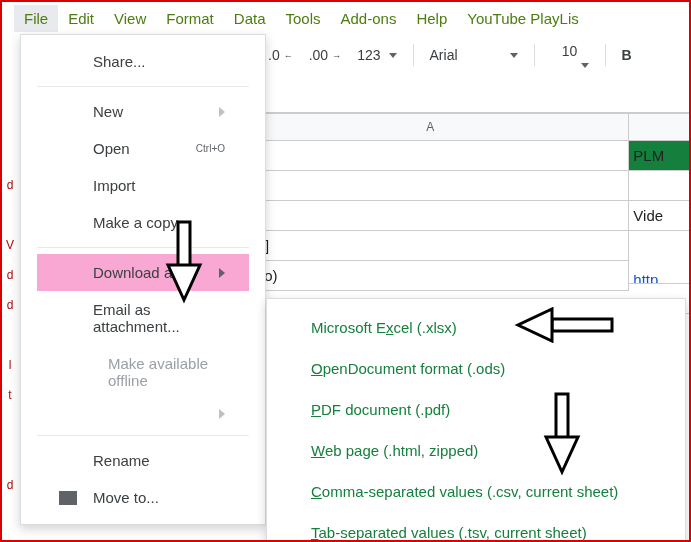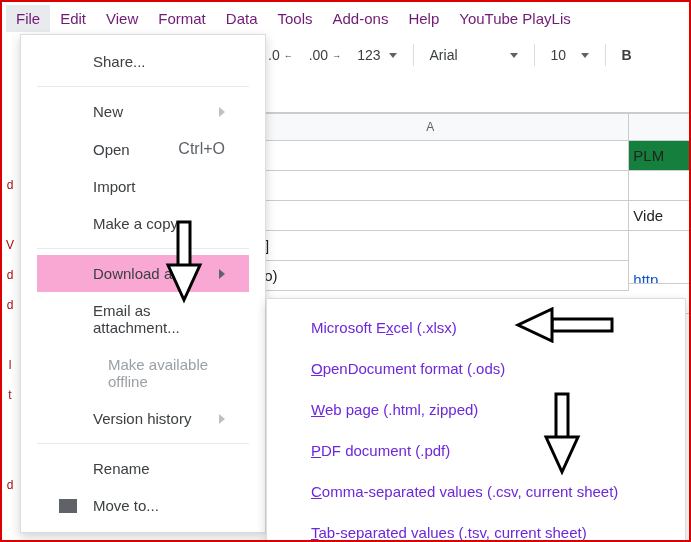--- a/index.html
+++ b/index.html
@@ -11,23 +11,23 @@
     height: 542px;
     border: 2px solid #d00;
     position: relative;
     overflow: hidden;
     background: #fff;
   }
   .menubar {
     display: flex;
     align-items: center;
     height: 32px;
-    padding: 0 4px;
+    padding: 0 12px;
     font-size: 15px;
-    color: #701a75;
+    color: #4d7c0f;
   }
   .menubar-item {
     padding: 5px 10px;
     cursor: pointer;
   }
   .menubar-item.active { background: #e8eaed; }
   .toolbar {
     display: flex;
     align-items: center;
     height: 42px;
@@ -54,21 +54,21 @@
     z-index: 50;
   }
   .dd-item {
     display:flex; align-items:center;
     padding: 10px 24px 10px 56px;
     font-size:15px; color:#3c4043; position:relative;
   }
   .dd-item.hovered { background:#f9a8d4; }
   .dd-item.disabled { color:#9aa0a6;margin-left:15px; }
   .dd-sep { height:1px; background:#e8eaed; margin:6px 0; }
-  .dd-shortcut { margin-left:auto; color:#5f6368; font-size:16px; }
+  .dd-shortcut { margin-left:auto; color:#5f6368; font-size:10px; }
   .dd-sub-arrow {
     margin-left:auto;
     width:0; height:0;
     border-top:5px solid transparent;
     border-bottom:5px solid transparent;
     border-left:6px solid #5f6368;
   }
   .dd-sub-arrow.dim { border-left-color:#bdc1c6; }
   .dd-icon {
     position:absolute; left:22px; width:18px; height:14px;
@@ -80,21 +80,21 @@
     width: 420px;
     background: #fff;
     border: 1px solid #dadce0;
     box-shadow: 0 4px 10px rgba(0,0,0,.18);
     padding: 8px 0;
     z-index: 60;
   }
   .sub-item {
     padding: 12px 24px 12px 44px;
     font-size: 15px;
-    color:#6d28d9;
+    color:#15803d;
   }
   .u { text-decoration: underline; }
   .sheet {
     position:absolute;
     left: 230px; top: 110px; right:0;
     z-index: 5;
     border-top:1px solid #ccc;
   }
   .col-headers { display:flex; height:28px; }
   .col-headers div {
@@ -159,21 +159,21 @@
   <div class="tb-btn">
       <span>123</span>
       <span class="caret-down"></span>
     </div>
   <div class="tb-sep"></div>
   <div class="tb-btn" style="width:100px;">
       <span>Arial</span>
       <span class="caret-down" style="margin-left:auto;"></span>
     </div>
   <div class="tb-sep"></div>
-  <div class="tb-btn" style="width:50px;">
+  <div class="tb-btn" style="width:50px;flex-direction:column;">
       <span>10</span>
       <span class="caret-down" style="margin-left:auto;"></span>
     </div>
   <div class="tb-sep"></div>
   <div class="tb-btn bold">B</div>
 </div>
 
 <div class="sheet">
   <div class="col-headers">
     <div class="colA">A</div>
@@ -242,45 +242,44 @@
       <span>Download as</span>
       <span class="dd-sub-arrow"></span>
     </div>
   <div class="dd-item">
       <span>Email as attachment...</span>
     </div>
   <div class="dd-item disabled">
       <span>Make available offline</span>
     </div>
   <div class="dd-item">
-      <span>Version history</span>
       <span class="dd-sub-arrow dim"></span>
     </div>
   <div class="dd-sep"></div>
   <div class="dd-item">
       <span>Rename</span>
     </div>
   <div class="dd-item">
       <span class="dd-icon"></span>
       <span>Move to...</span>
     </div>
 </div>
 
 <div class="submenu">
   <div class="sub-item">
     <span>Microsoft E</span><span class="u">x</span><span>cel (.xlsx)</span>
   </div>
   <div class="sub-item">
     <span class="u">O</span><span>penDocument format (.ods)</span>
   </div>
   <div class="sub-item">
+    <span class="u">P</span><span>DF document (.pdf)</span>
+  </div>
+  <div class="sub-item">
     <span class="u">W</span><span>eb page (.html, zipped)</span>
-  </div>
-  <div class="sub-item">
-    <span class="u">P</span><span>DF document (.pdf)</span>
   </div>
   <div class="sub-item">
     <span class="u">C</span><span>omma-separated values (.csv, current sheet)</span>
   </div>
   <div class="sub-item">
     <span class="u">T</span><span>ab-separated values (.tsv, current sheet)</span>
   </div>
 </div>
 
 <svg class="arrow-svg" style="left:162px; top:218px;" width="40" height="85">

